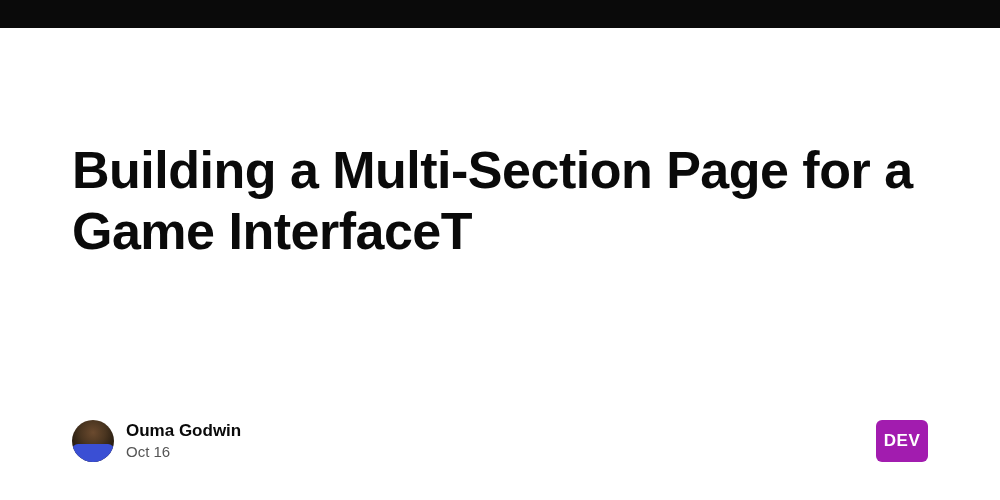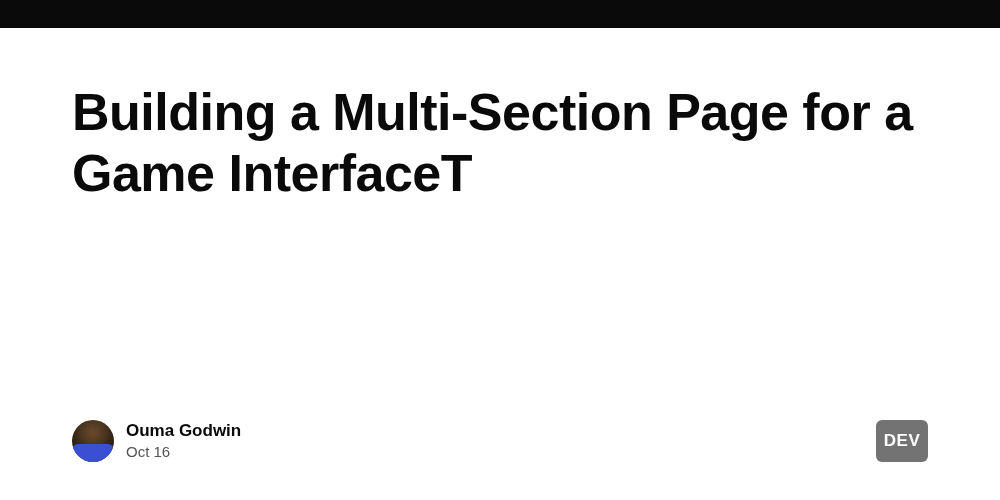--- a/index.html
+++ b/index.html
@@ -13,21 +13,21 @@
       width: 1000px;
       height: 500px;
       overflow: hidden;
     }
     .top-bar {
       width: 100%;
       height: 28px;
       background: #0a0a0a;
     }
     .content {
-      padding: 54px 72px 0 72px;
+      padding: 112px 72px 0 72px;
       height: calc(100% - 28px);
       display: flex;
       flex-direction: column;
       justify-content: space-between;
     }
     .title {
       font-size: 52px;
       font-weight: 800;
       line-height: 1.18;
       color: #0a0a0a;
@@ -72,21 +72,21 @@
     .post-date {
       font-size: 15px;
       font-weight: 400;
       color: #555;
       line-height: 1.2;
       margin-top: 2px;
     }
     .dev-badge {
       width: 52px;
       height: 42px;
-      background: #737373;
+      background: #a21caf;
       border-radius: 6px;
       display: flex;
       align-items: center;
       justify-content: center;
       color: #ffffff;
       font-weight: 800;
       font-size: 17px;
       letter-spacing: 0.5px;
       font-family: Arial, sans-serif;
     }

